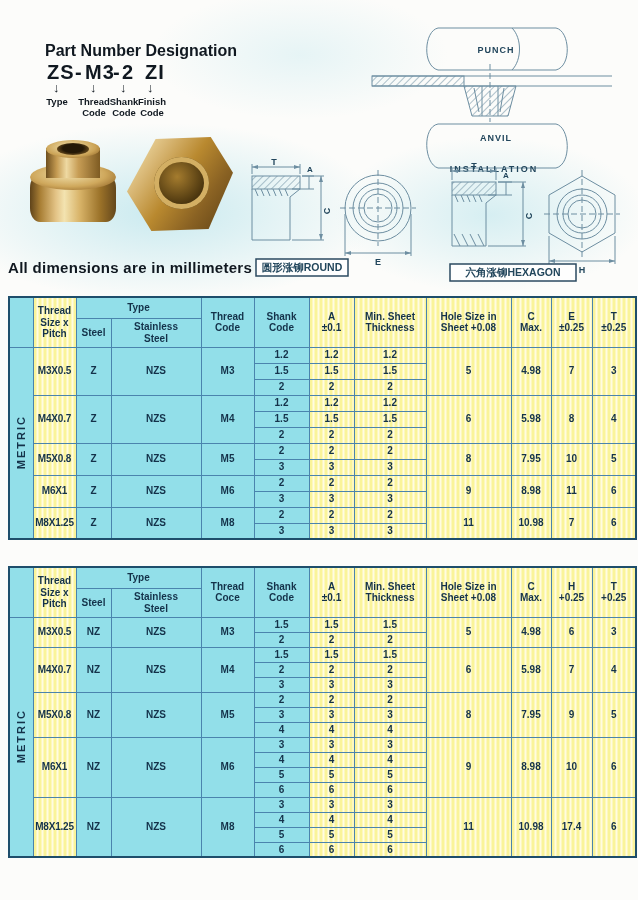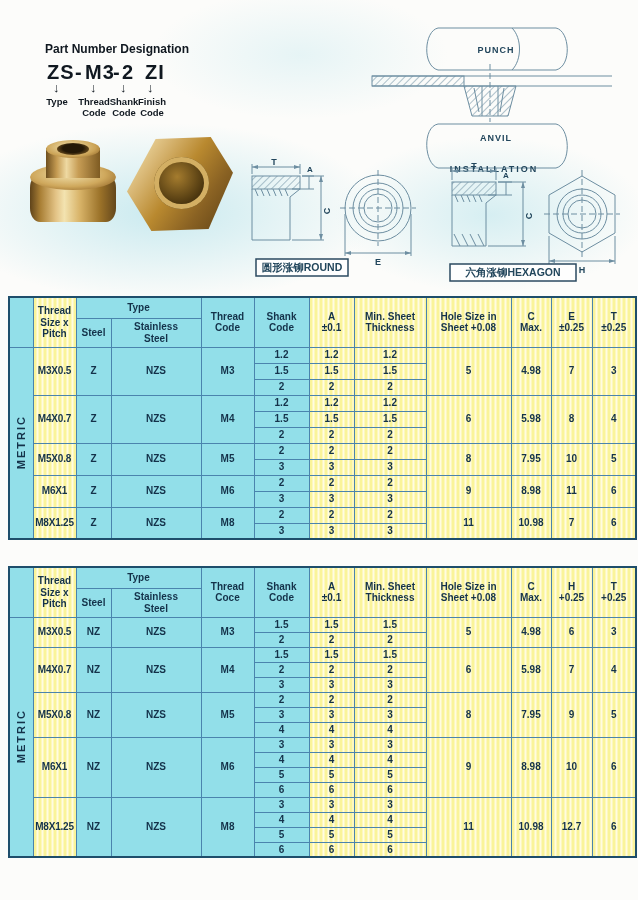--- a/index.html
+++ b/index.html
@@ -12,21 +12,21 @@
   #wm2{left:320px;top:130px;width:340px;height:170px;background:radial-gradient(ellipse at 50% 50%,rgba(152,216,229,.38),rgba(152,216,229,0) 65%);}
   #wm3{left:150px;top:-10px;width:300px;height:130px;background:radial-gradient(ellipse at 50% 50%,rgba(152,216,229,.22),rgba(152,216,229,0) 70%);}
   
   .main-title{left:27px;top:8px;font-size:17px;font-weight:bold;color:#00a04a;letter-spacing:.5px;}
   .dims-note{left:8px;top:259px;font-size:15px;font-weight:bold;color:#101820;letter-spacing:.3px;}
   .tbl-title{left:8px;font-size:14px;font-weight:bold;color:#101820;margin-top:40px;}
   #round-title{top:276px;}
   #hex-title{top:549px;}
   
   .pn{left:45px;top:42px;width:210px;height:95px;}
-  .pn-head{position:absolute;left:0;top:0;font-size:12px;font-weight:bold;color:#101820;}
+  .pn-head{position:absolute;left:0;top:0;font-size:16px;font-weight:bold;color:#101820;}
   .pn-seg{position:absolute;top:19px;font-size:20px;font-weight:bold;color:#101820;letter-spacing:1px;}
   .pn-arrow{position:absolute;top:38px;font-size:13px;font-weight:bold;color:#101820;}
   .pn-label{position:absolute;top:54px;width:46px;text-align:center;font-size:9.5px;font-weight:bold;color:#101820;line-height:11px;}
   
   .photo-round{left:28px;top:140px;width:92px;height:88px;}
   .pr-base{position:absolute;left:2px;top:34px;width:86px;height:48px;border-radius:10px/14px;
     background:linear-gradient(90deg,#5f431a 0%,#a97f35 12%,#e3c386 30%,#f3e3b0 40%,#d8b368 58%,#9a7128 82%,#64471c 100%);}
   .pr-base-top{position:absolute;left:2px;top:24px;width:86px;height:26px;border-radius:50%;
     background:radial-gradient(ellipse at 45% 40%,#f1e0ac,#cfa85c 55%,#95692a 88%);}
   .pr-neck{position:absolute;left:18px;top:8px;width:54px;height:30px;
@@ -205,20 +205,21 @@
       <path d="M105,105 l6,-2 v4 z M171,105 l-6,-2 v4 z" fill="#6d8ea1" stroke="none"></path>
       <rect x="6" y="108" width="126" height="17" fill="#fefefe" stroke="#2b4a60" stroke-width="1.5"></rect>
     </g>
     <text x="30" y="13" text-anchor="middle" font-size="9">T</text>
     <text x="62" y="22" text-anchor="middle" font-size="8">A</text>
     <text x="88" y="60" text-anchor="middle" font-size="9" transform="rotate(-90 88 60)">C</text>
     <text x="138" y="117" text-anchor="middle" font-size="9">H</text>
     <text x="69" y="120" text-anchor="middle" font-size="10.5" fill="#12303f">六角涨铆HEXAGON</text>
   </svg>
 
+  <div class="abs dims-note">All dimensions are in millimeters</div>
   <div class="abs tbl-title" id="round-title">圆形涨铆Round Type</div>
 
   <table class="spec" id="round-table">
       <colgroup>
         <col style="width: 24px;">
         <col style="width: 43px;">
         <col style="width: 35px;">
         <col style="width: 90px;">
         <col style="width: 53px;">
         <col style="width: 55px;">
@@ -483,21 +484,21 @@
         <tr>
           <td class="ys size" rowspan="4">M8X1.25</td>
           <td class="cy" rowspan="4">NZ</td>
           <td class="cy" rowspan="4">NZS</td>
           <td class="cy" rowspan="4">M8</td>
           <td class="cy">3</td>
           <td class="ys">3</td>
           <td class="ys">3</td>
           <td class="ys" rowspan="4">11</td>
           <td class="ys" rowspan="4">10.98</td>
-          <td class="ys" rowspan="4">12.7</td>
+          <td class="ys" rowspan="4">17.4</td>
           <td class="ys" rowspan="4">6</td>
         </tr>
         <tr>
           <td class="cy">4</td>
           <td class="ys">4</td>
           <td class="ys">4</td>
         </tr>
         <tr>
           <td class="cy">5</td>
           <td class="ys">5</td>

